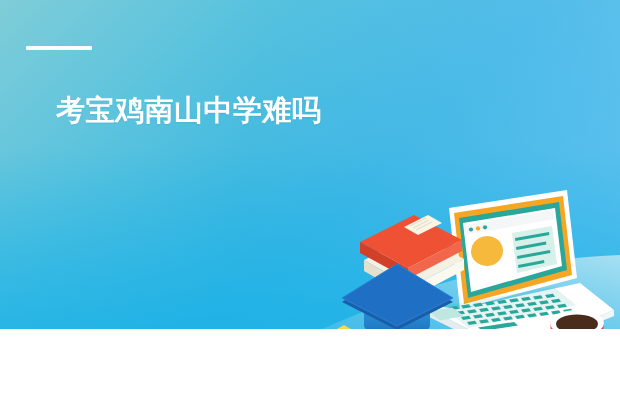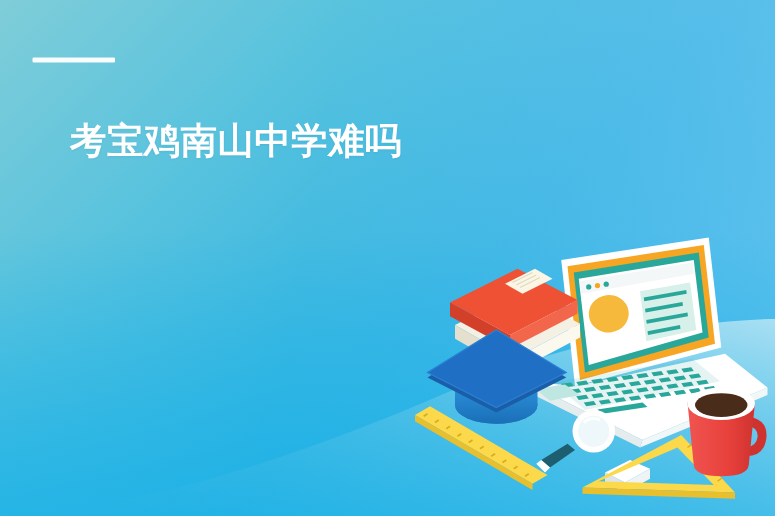--- a/index.html
+++ b/index.html
@@ -3,23 +3,23 @@
 <meta charset="utf-8">
 <style>
   html, body {
     margin: 0;
     padding: 0;
     background: #ffffff;
   }
   #banner {
     position: relative;
     width: 620px;
-    height: 413px;
+    height: 329px;
     overflow: hidden;
-    font-family: Liberation Serif, serif;
+    font-family: Liberation Mono, monospace;
   }
   
   .bg-base {
     position: absolute;
     inset: 0;
     background: linear-gradient(135deg, #7fcdd8 0%, #57c2de 28%, #31b3e2 58%, #24b1e4 80%, #1fb0e6 100%);
   }
   .bg-tint-right {
     position: absolute;
     inset: 0;

